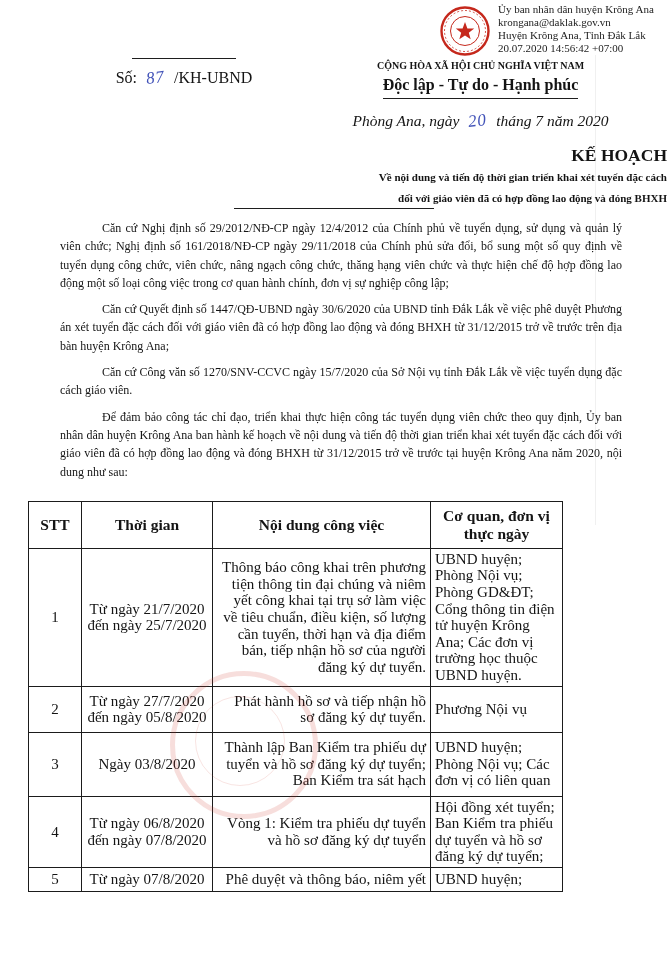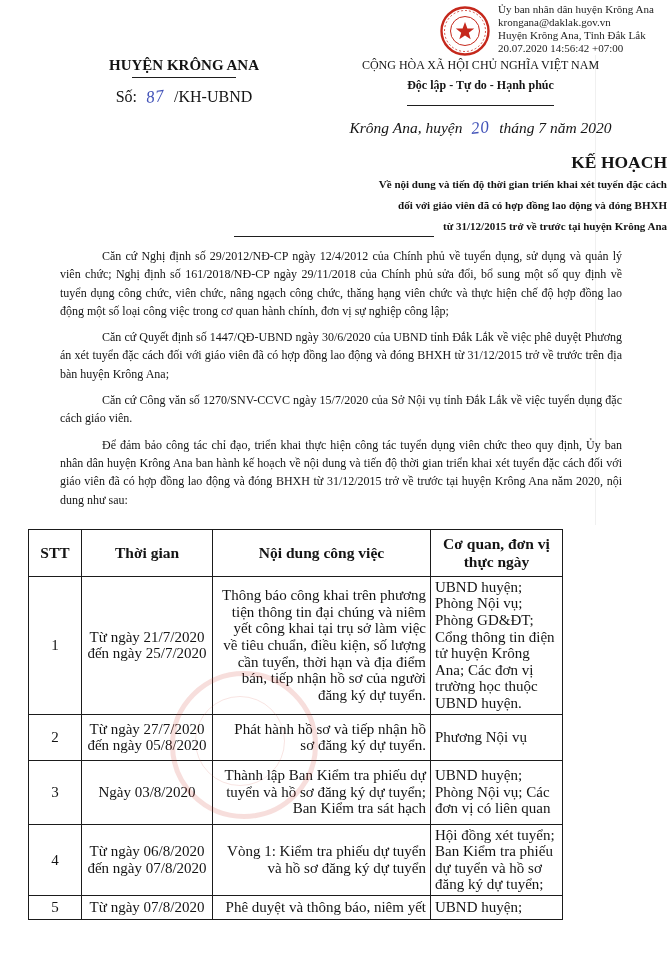--- a/index.html
+++ b/index.html
@@ -12,22 +12,22 @@
   .sig-row{position:absolute; top:3px; right:0; display:flex; align-items:flex-start; gap:7px; width:228px;}
   .seal{flex:0 0 auto; margin-top:2px;}
   .sig-text{font-size:11px; line-height:13px; color:#1c1c1c; white-space:nowrap; overflow:hidden; width:172px;}
   
   .doc-header{display:flex; padding:56px 16px 0 58px;}
   .header-left{width:252px; text-align:center;}
   .hl{font-weight:bold; font-size:15px; line-height:19px;}
   .hl-rule{width:104px; border-bottom:1.5px solid #1e1e1e; margin:2px auto 0;}
   .so-line{font-size:16px; margin-top:9px;}
   .header-right{flex:1; text-align:center;}
-  .hr1{font-weight:normal; font-size:12px; line-height:19px;}
-  .hr2{display:inline-block; font-weight:bold; font-size:12px; line-height:20px; border-bottom:1.5px solid #1e1e1e; padding-bottom:10px;}
+  .hr1{font-weight:bold; font-size:10px; line-height:19px;}
+  .hr2{display:inline-block; font-weight:bold; font-size:16px; line-height:20px; border-bottom:1.5px solid #1e1e1e; padding-bottom:3px;}
   .date-line{font-style:italic; font-size:15.5px; margin-top:12px;}
   .handwrite{display:inline-block; font-style:italic; color:#4152b8; letter-spacing:1px; transform:rotate(-7deg); margin:0 5px; font-size:17px;}
   
   .title-block{text-align:right; margin-top:13px;}
   .t-head{font-weight:bold; font-size:17.5px; line-height:23px;}
   .t-line{font-weight:bold; font-size:11px; line-height:21px;}
   .t-rule{width:200px; border-bottom:1.5px solid #1e1e1e; margin:-1px auto 0;}
   
   .content{margin:10px 45px 0 60px;}
   .content p{font-size:12px; line-height:18.3px; text-align:justify; text-indent:42px; margin:0 0 8px 0;}
@@ -65,44 +65,42 @@
     <div class="sig-text">
       <div>Ủy ban nhân dân huyện Krông Ana</div>
       <div>krongana@daklak.gov.vn</div>
       <div>Huyện Krông Ana, Tỉnh Đắk Lắk</div>
       <div>20.07.2020 14:56:42 +07:00</div>
     </div>
   </div>
 
   <div class="doc-header">
     <div class="header-left">
-      <div class="hl">HUYỆN KRÔNG ANA</div>
       <div class="hl-rule"></div>
       <div class="so-line">
         <span>Số:</span>
         <span class="handwrite">87</span>
         <span>/KH-UBND</span>
       </div>
     </div>
     <div class="header-right">
       <div class="hr1">CỘNG HÒA XÃ HỘI CHỦ NGHĨA VIỆT NAM</div>
       <div><span class="hr2">Độc lập - Tự do - Hạnh phúc</span></div>
       <div class="date-line">
-        <span>Krông Ana, huyện</span>
+        <span>Phòng Ana, ngày</span>
         <span class="handwrite">20</span>
         <span>tháng 7 năm 2020</span>
       </div>
     </div>
   </div>
 
   <div class="title-block">
     <div class="t-head">KẾ HOẠCH</div>
     <div class="t-line">Về nội dung và tiến độ thời gian triển khai xét tuyển đặc cách</div>
     <div class="t-line">đối với giáo viên đã có hợp đồng lao động và đóng BHXH</div>
-    <div class="t-line">từ 31/12/2015 trở về trước tại huyện Krông Ana</div>
     <div class="t-rule"></div>
   </div>
 
   <div class="content">
     <p>Căn cứ Nghị định số 29/2012/NĐ-CP ngày 12/4/2012 của Chính phủ về tuyển dụng, sử dụng và quản lý viên chức; Nghị định số 161/2018/NĐ-CP ngày 29/11/2018 của Chính phủ sửa đổi, bổ sung một số quy định về tuyển dụng công chức, viên chức, nâng ngạch công chức, thăng hạng viên chức và thực hiện chế độ hợp đồng lao động một số loại công việc trong cơ quan hành chính, đơn vị sự nghiệp công lập;</p>
     <p>Căn cứ Quyết định số 1447/QĐ-UBND ngày 30/6/2020 của UBND tỉnh Đắk Lắk về việc phê duyệt Phương án xét tuyển đặc cách đối với giáo viên đã có hợp đồng lao động và đóng BHXH từ 31/12/2015 trở về trước trên địa bàn huyện Krông Ana;</p>
     <p>Căn cứ Công văn số 1270/SNV-CCVC ngày 15/7/2020 của Sở Nội vụ tỉnh Đắk Lắk về việc tuyển dụng đặc cách giáo viên.</p>
     <p>Để đảm bảo công tác chỉ đạo, triển khai thực hiện công tác tuyển dụng viên chức theo quy định, Ủy ban nhân dân huyện Krông Ana ban hành kế hoạch về nội dung và tiến độ thời gian triển khai xét tuyển đặc cách đối với giáo viên đã có hợp đồng lao động và đóng BHXH từ 31/12/2015 trở về trước tại huyện Krông Ana năm 2020, nội dung như sau:</p>
   </div>
 

